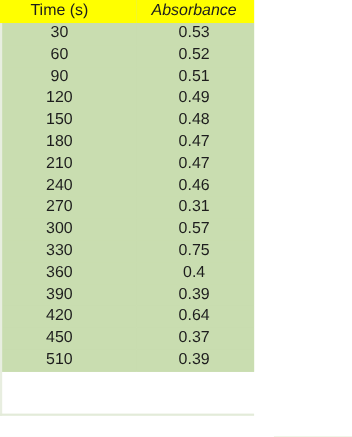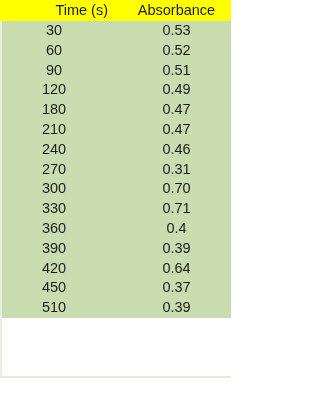--- a/index.html
+++ b/index.html
@@ -37,22 +37,22 @@
     font-size: 14.5px;
     font-weight: 400;
     height: 21px;
     line-height: 21px;
     padding: 0;
     text-align: center;
     vertical-align: middle;
     border: 0;
     white-space: nowrap;
   }
-  .data-table thead th.th-time { padding-right: 16px; text-align: right; }
-  .data-table thead th.th-abs  { padding-right: 2px; }
+  .data-table thead th.th-time { padding-right: 16px; }
+  .data-table thead th.th-abs  { padding-right: 2px; font-style: italic; }
 
   .data-table tbody td {
     background: #c9ddb0;
     color: #1d1d1d;
     font-size: 14.5px;
     font-weight: 400;
     height: 19.8px;
     line-height: 19.8px;
     padding: 0;
     text-align: center;
@@ -108,42 +108,46 @@
         </tr>
         <tr>
           <td class="td-time">90</td>
           <td class="td-abs">0.51</td>
         </tr>
         <tr>
           <td class="td-time">120</td>
           <td class="td-abs">0.49</td>
         </tr>
         <tr>
+          <td class="td-time">150</td>
+          <td class="td-abs">0.48</td>
+        </tr>
+        <tr>
           <td class="td-time">180</td>
           <td class="td-abs">0.47</td>
         </tr>
         <tr>
           <td class="td-time">210</td>
           <td class="td-abs">0.47</td>
         </tr>
         <tr>
           <td class="td-time">240</td>
           <td class="td-abs">0.46</td>
         </tr>
         <tr>
           <td class="td-time">270</td>
           <td class="td-abs">0.31</td>
         </tr>
         <tr>
           <td class="td-time">300</td>
-          <td class="td-abs">0.70</td>
+          <td class="td-abs">0.57</td>
         </tr>
         <tr>
           <td class="td-time">330</td>
-          <td class="td-abs">0.71</td>
+          <td class="td-abs">0.75</td>
         </tr>
         <tr>
           <td class="td-time">360</td>
           <td class="td-abs">0.4</td>
         </tr>
         <tr>
           <td class="td-time">390</td>
           <td class="td-abs">0.39</td>
         </tr>
         <tr>

